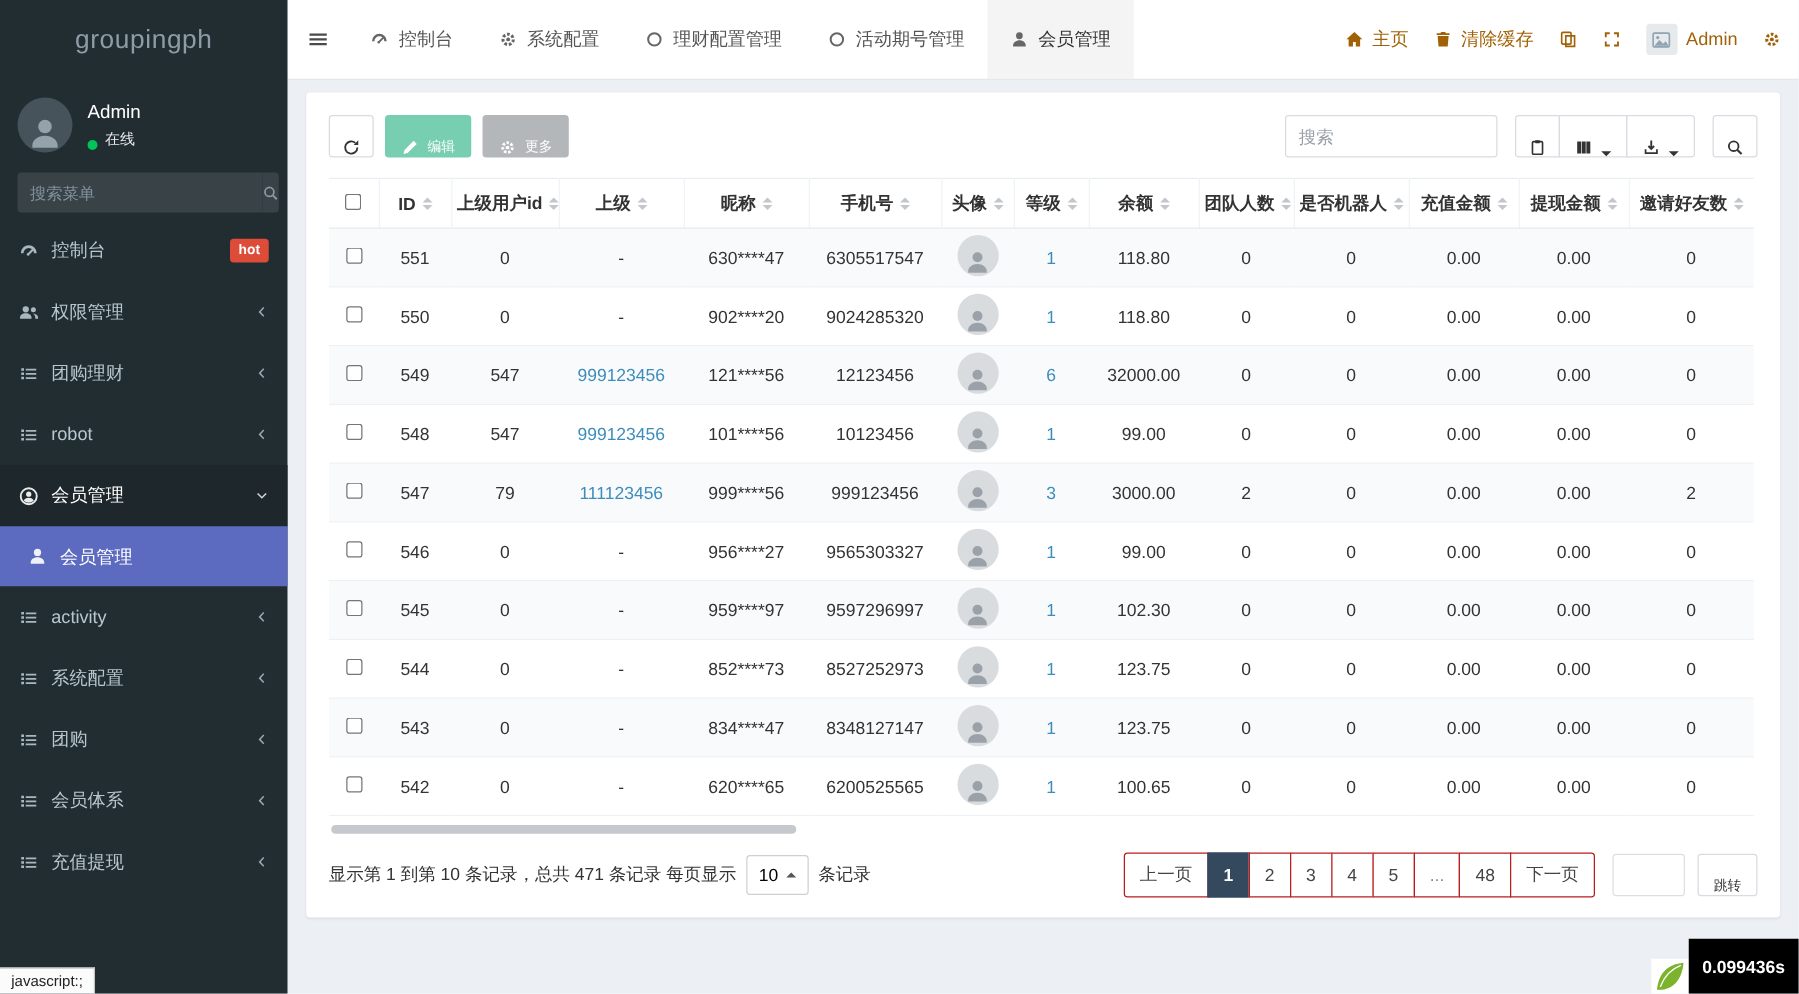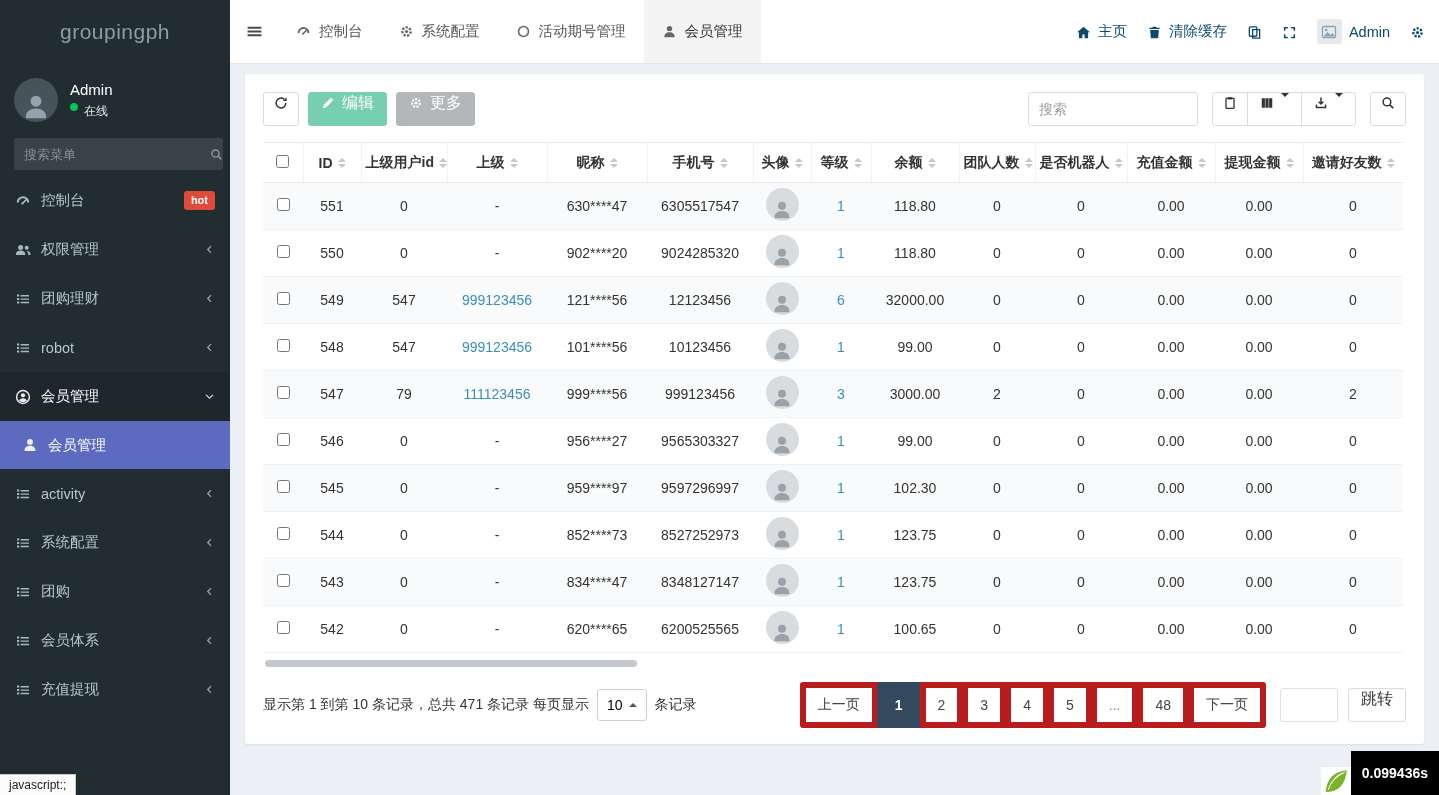--- a/index.html
+++ b/index.html
@@ -7,21 +7,21 @@
   body{position:relative;overflow:hidden;background:#ecf0f5;font-family:"Liberation Sans",sans-serif;font-size:14px;color:#333}
   .ic{display:inline-block;vertical-align:middle;flex:none}
 
   
   .sidebar{position:absolute;left:0;top:0;bottom:0;width:230px;background:#222d32;z-index:6}
   .logo{height:64px;display:flex;align-items:center;justify-content:center;color:#8e9da5;font-size:21px;letter-spacing:.5px;cursor:pointer}
   .user-panel{display:flex;gap:12px;padding:14px 14px 8px;align-items:center}
   .sb-avatar{width:44px;height:44px;border-radius:50%;background:#46535a;display:flex;align-items:flex-end;justify-content:center;color:#94a3ab;overflow:hidden}
   .sb-avatar .ic{width:30px;height:30px}
   .user-name{color:#fff;font-size:15px;margin-bottom:5px}
-  .user-status{color:#e8eaec;font-size:12px;display:flex;align-items:flex-start;gap:6px}
+  .user-status{color:#e8eaec;font-size:12px;display:flex;align-items:flex-end;gap:6px}
   .dot{width:8px;height:8px;border-radius:50%;background:#00c457;display:inline-block}
   .sidebar-search{margin:8px 14px 4px;display:flex}
   .sidebar-search input{flex:1;height:32px;background:#384247;border:none;border-radius:3px 0 0 3px;color:#ccc;padding:0 10px;font-size:13px;outline:none}
   .sidebar-search input::placeholder{color:#81909a}
   .sidebar-search button{width:32px;height:32px;background:#384247;border:none;border-radius:0 3px 3px 0;color:#8a99a2;cursor:pointer;display:flex;align-items:center;justify-content:center}
   .sidebar-search .ic{width:13px;height:13px}
   .menu{margin-top:6px;display:flex;flex-direction:column}
   .menu-item,.submenu-item{display:flex;align-items:center;gap:10px;height:49px;padding:0 15px;color:#b8c7ce;font-size:14.5px;cursor:pointer;text-decoration:none}
   .menu-item .ic,.submenu-item .ic{width:16px;height:16px;opacity:.9}
   .mi-label{flex:1;white-space:nowrap;overflow:hidden}
@@ -33,30 +33,30 @@
 
   
   .topbar{position:absolute;left:230px;right:0;top:0;height:64px;background:#fff;border-bottom:1px solid #e4e7ea;display:flex;align-items:stretch;z-index:5}
   .hamburger{width:48px;border:none;background:transparent;color:#4a4a4a;cursor:pointer;display:flex;align-items:center;justify-content:center}
   .hamburger .ic{width:17px;height:17px}
   .tabs{display:flex}
   .tab{display:flex;align-items:center;gap:8px;padding:0 18px;font-size:14.5px;color:#555;cursor:pointer;border:none;background:transparent;font-family:inherit}
   .tab .ic{width:15px;height:15px;color:#666}
   .tab.active{background:#f4f4f4;color:#333}
   .topbar-right{margin-left:auto;display:flex;align-items:center;gap:20px;padding-right:14px;color:#4a4a4a}
-  .tb-item{display:flex;align-items:center;gap:7px;font-size:14.5px;cursor:pointer;background:transparent;border:none;color:#0c4a6e;font-family:inherit}
+  .tb-item{display:flex;align-items:center;gap:7px;font-size:14.5px;cursor:pointer;background:transparent;border:none;color:#a16207;font-family:inherit}
   .tb-item .ic{width:15px;height:15px}
   .tb-avatar{width:25px;height:25px;border-radius:3px;background:#e6eaed;display:flex;align-items:center;justify-content:center;color:#8fa3b0}
   .tb-avatar .ic{width:16px;height:16px}
 
   
   .content{position:absolute;left:230px;top:64px;right:0;bottom:0;overflow:hidden}
   .card{margin:10px 15px 0;background:#fff;border-radius:3px;box-shadow:0 1px 2px rgba(0,0,0,.08);padding:18px 18px 16px;min-height:655px}
   .toolbar{display:flex;align-items:center;margin-bottom:16px}
-  .btn{height:34px;display:inline-flex;align-items:flex-start;gap:7px;padding:0 12px;border:1px solid #d8dbe0;background:#fff;border-radius:3px;font-size:16px;color:#333;cursor:pointer;font-family:inherit}
+  .btn{height:34px;display:inline-flex;align-items:flex-end;gap:7px;padding:0 12px;border:1px solid #d8dbe0;background:#fff;border-radius:3px;font-size:11px;color:#333;cursor:pointer;font-family:inherit}
   .btn .ic{width:14px;height:14px}
   .btn-icon{width:36px;justify-content:center;padding:0}
   .btn-edit{background:#2fb488;border-color:#2fb488;color:#fff;opacity:.65;margin-left:9px;cursor:not-allowed}
   .btn-more{background:#95999d;border-color:#95999d;color:#fff;opacity:.7;margin-left:9px;cursor:not-allowed}
   .caret{width:0;height:0;border-left:4px solid transparent;border-right:4px solid transparent;border-top:4px solid currentColor;display:inline-block}
   .caret-up{width:0;height:0;border-left:4px solid transparent;border-right:4px solid transparent;border-bottom:4px solid #555;display:inline-block}
   .toolbar-right{margin-left:auto;display:flex;align-items:center}
   .search-input{width:170px;height:34px;border:1px solid #d8dbe0;border-radius:3px;padding:16px 10px;font-size:14px;outline:none;color:#333;font-family:inherit}
   .search-input::placeholder{color:#9aa0a6}
   .btn-group{display:flex;margin-left:14px}
@@ -84,21 +84,21 @@
 
   .hscroll{height:9px;margin-top:6px;position:relative}
   .hscroll-thumb{position:absolute;left:2px;top:1px;height:7px;width:372px;background:#c5c8cc;border-radius:4px;cursor:pointer}
 
   
   .card-footer{display:flex;align-items:center;margin-top:14px}
   .summary{display:flex;align-items:center;gap:8px;font-size:14px;color:#333}
   .page-size-btn{height:30px;min-width:46px;padding:15px 9px;border:1px solid #ccd0d4;border-radius:3px;background:#fff;display:inline-flex;align-items:center;gap:6px;justify-content:center;cursor:pointer;font-size:14px;font-family:inherit}
   .pager-zone{margin-left:auto;display:flex;align-items:center}
   .pager{display:flex;align-items:center}
-  .page-btn{min-width:34px;height:34px;padding:17px 12px;border:6px solid #b91c1c;background:#fff;color:#444;font-size:14px;display:inline-flex;align-items:center;justify-content:center;margin-left:-1px;cursor:pointer;font-family:inherit}
+  .page-btn{min-width:34px;height:34px;padding:17px 12px;border:1px solid #b91c1c;background:#fff;color:#444;font-size:14px;display:inline-flex;align-items:center;justify-content:center;margin-left:-1px;cursor:pointer;font-family:inherit}
   .pager .page-btn:first-child{border-radius:3px 0 0 3px;margin-left:0}
   .pager .page-btn:last-child{border-radius:0 3px 3px 0}
   .page-btn.active{background:#34495e;border-color:#34495e;color:#fff;font-weight:bold}
   .page-btn.ellipsis{color:#888;cursor:default}
   .jump-input{width:58px;height:34px;border:1px solid #dcdfe3;border-radius:3px;margin-left:14px;padding:0 8px;outline:none;font-family:inherit}
   .jump-btn{margin-left:10px}
 
   
   .status-left{position:absolute;left:0;bottom:0;background:#fbfbfb;border:1px solid #c8c8c8;border-left:none;border-bottom:none;font-size:12px;padding:3px 9px;color:#222;z-index:9}
   .trace{position:absolute;right:0;bottom:0;display:flex;align-items:flex-end;z-index:9}
@@ -272,20 +272,26 @@
             <path d="M10.8 5.9 7.4 9.3a1.15 1.15 0 1 0 1.2 1.2l3.4-3.4z"></path>
           </svg>
           <span>控制台</span>
         </button>
         <button class="tab">
           <svg class="ic " viewBox="0 0 16 16" fill="currentColor">
             <circle cx="8" cy="8" r="4.4" fill="none" stroke="currentColor" stroke-width="2.6" stroke-dasharray="2.3 1.55"></circle>
             <circle cx="8" cy="8" r="1.7"></circle>
           </svg>
           <span>系统配置</span>
+        </button>
+        <button class="tab">
+          <svg class="ic " viewBox="0 0 16 16" fill="currentColor">
+            <circle cx="8" cy="8" r="5.3" fill="none" stroke="currentColor" stroke-width="1.7"></circle>
+          </svg>
+          <span>理财配置管理</span>
         </button>
         <button class="tab">
           <svg class="ic " viewBox="0 0 16 16" fill="currentColor">
             <circle cx="8" cy="8" r="5.3" fill="none" stroke="currentColor" stroke-width="1.7"></circle>
           </svg>
           <span>活动期号管理</span>
         </button>
         <button class="tab active">
           <svg class="ic " viewBox="0 0 16 16" fill="currentColor">
             <circle cx="8" cy="4.9" r="2.9"></circle>

